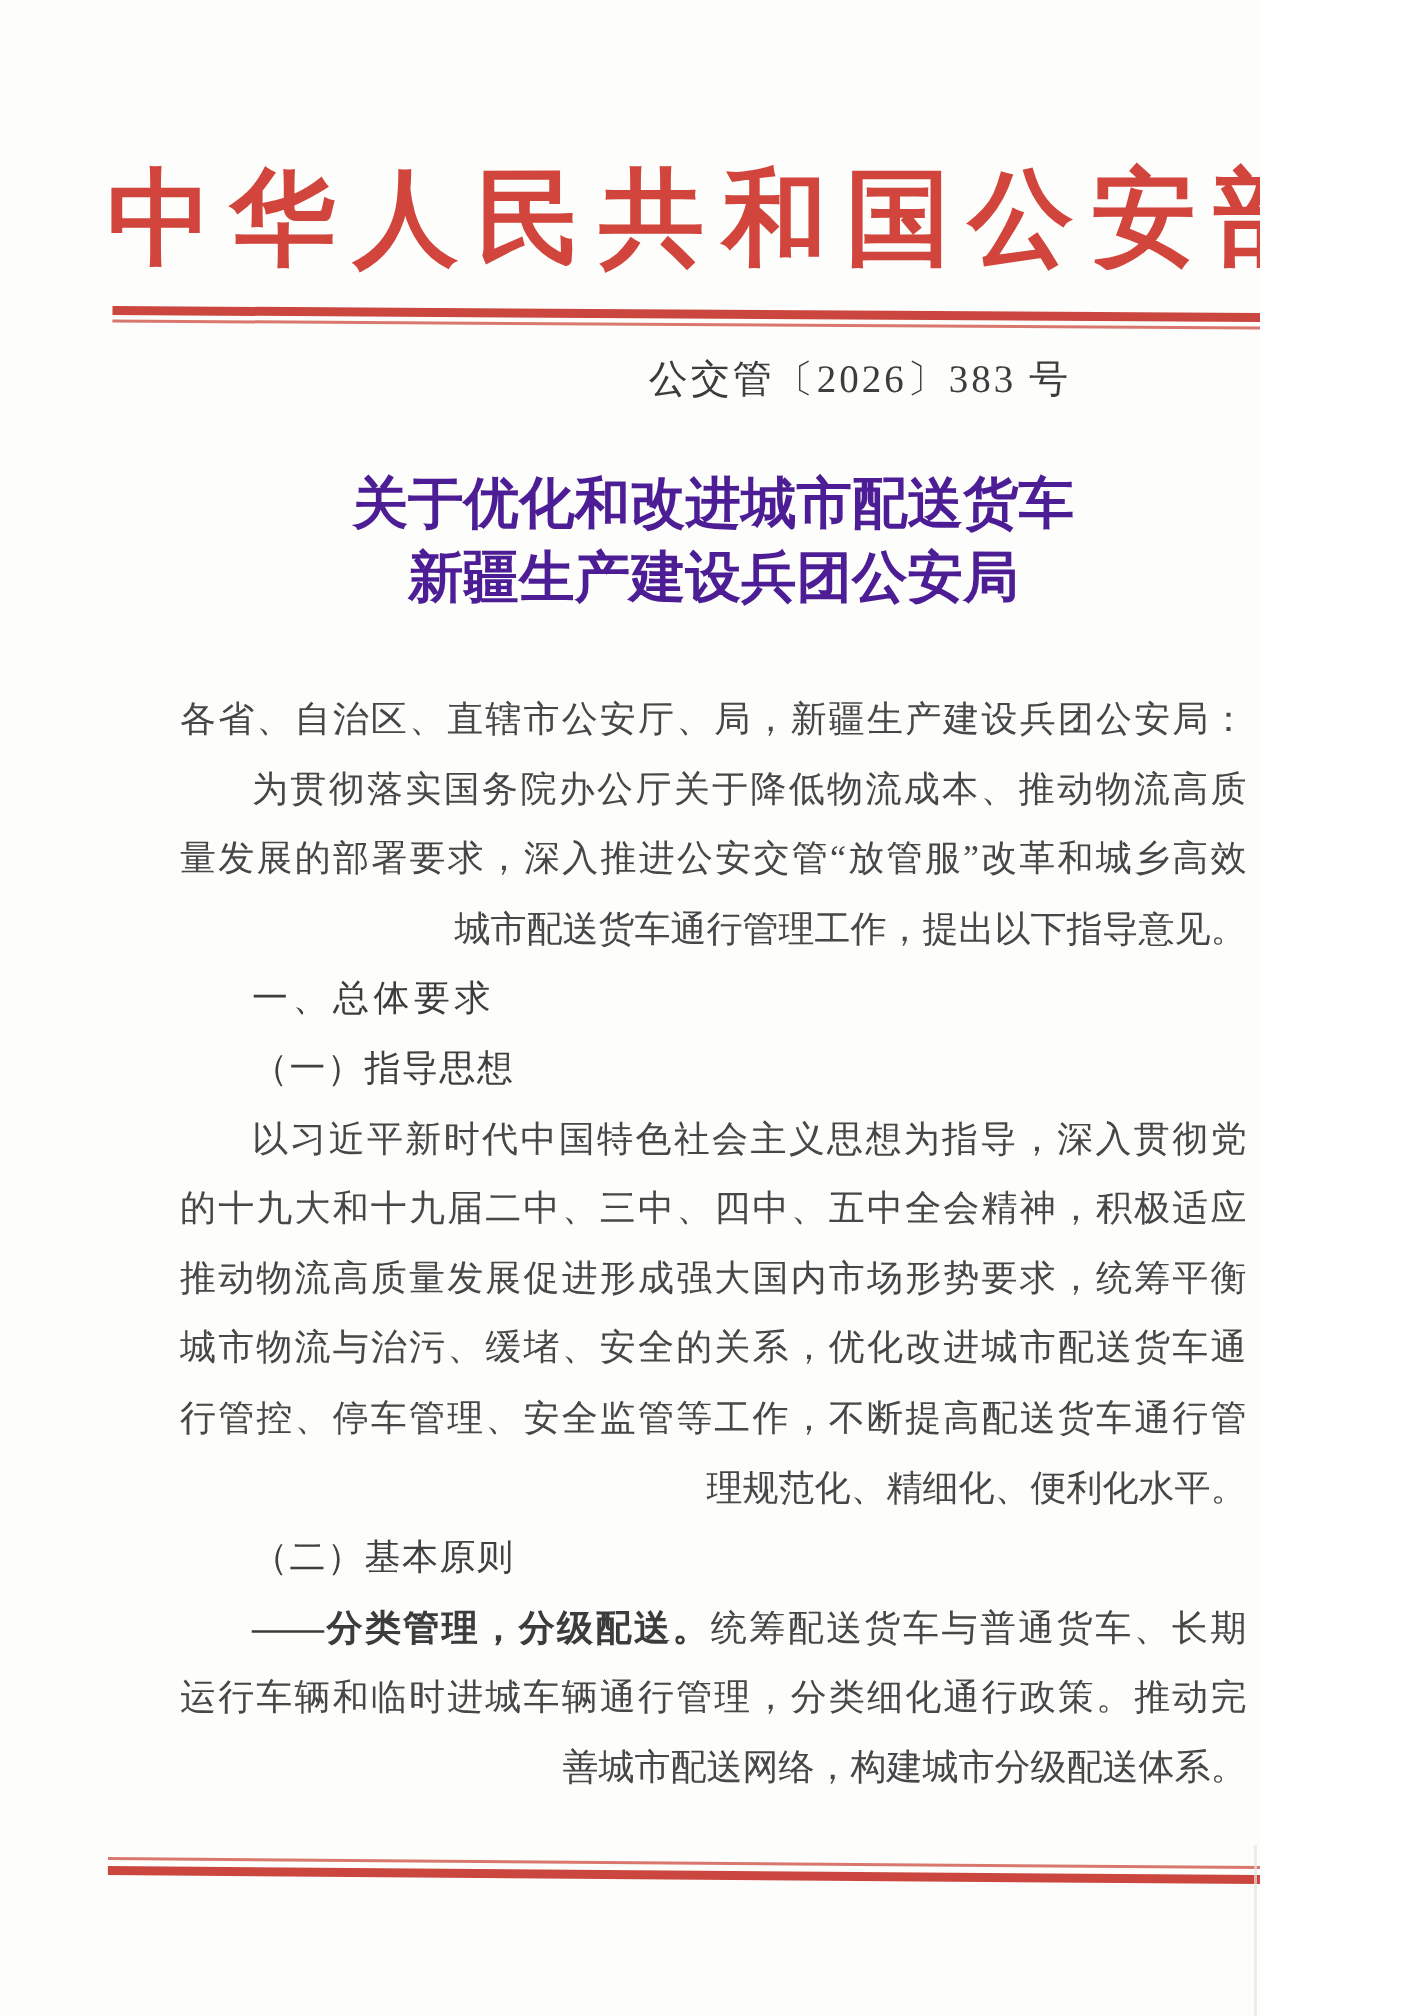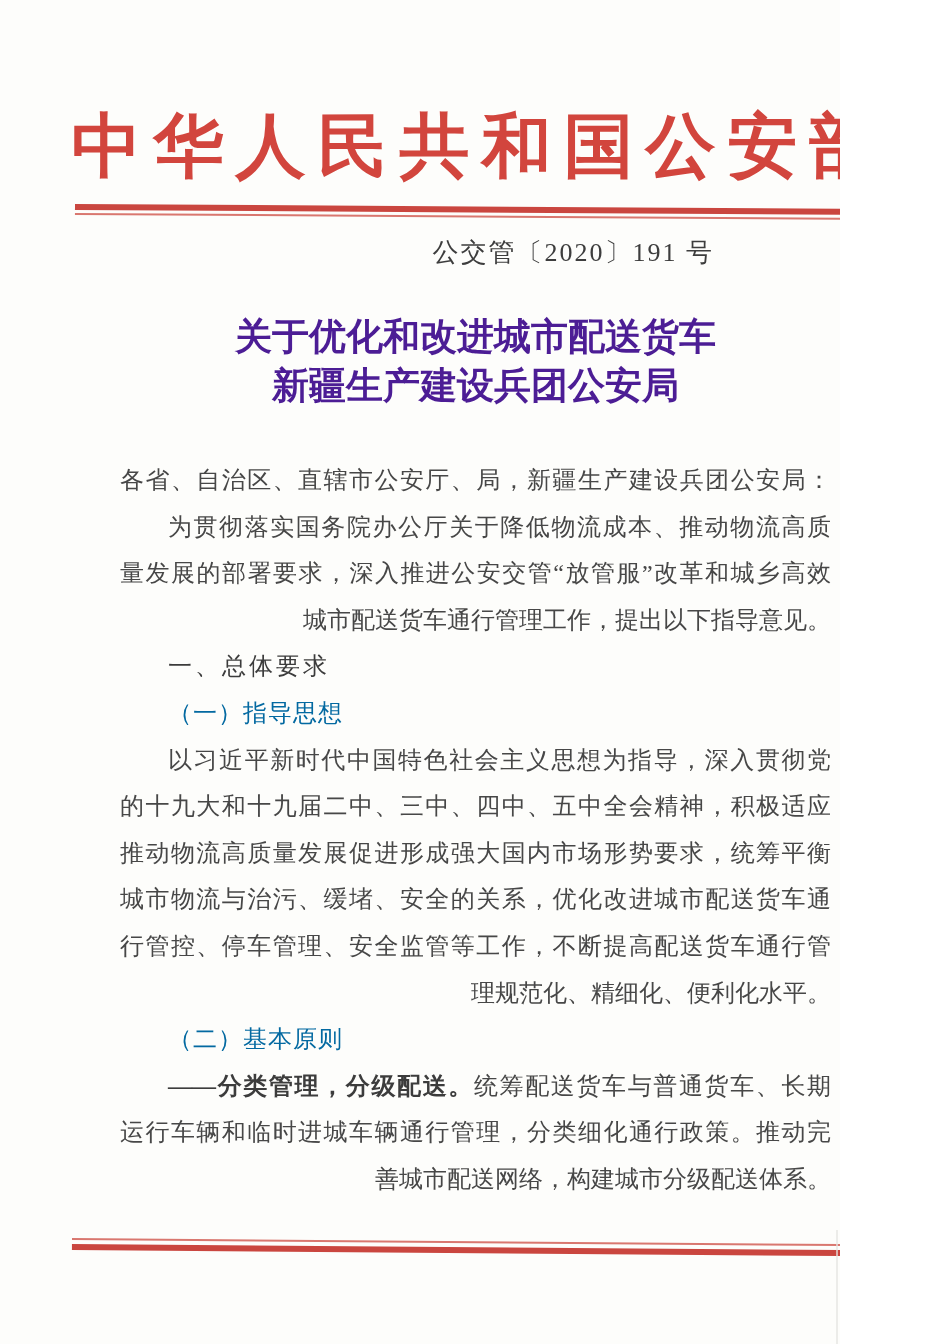--- a/index.html
+++ b/index.html
@@ -84,21 +84,21 @@
   }
   .jf   { text-align: justify; text-align-last: justify; white-space: normal; }
   .ind  { text-indent: 48px; }
   .end  { text-align: right; }
   .h-bold {
     font-family: "Liberation Sans", "DejaVu Sans", sans-serif;
     font-weight: normal;
     color: #3c3c3c;
     letter-spacing: 3px;
   }
-  .h-sub { color: #0369a1; letter-spacing: 1px; }
+  .h-sub { color: #404040; letter-spacing: 1px; }
   .lead-bold { font-weight: bold; color: #3c3c3c; margin-top: 23px; }
 
   .sep-bottom {
     position: absolute;
     left: 72px;
     top: 1238px;
     width: 787px;
     transform: rotate(0.45deg);
     transform-origin: left top;
   }
@@ -135,21 +135,21 @@
   <div class="smudge"></div>
 
   <div class="letterhead">中华人民共和国公安部</div>
 
   <div class="sep-top">
     <div class="thick"></div>
     <div class="gap"></div>
     <div class="thin"></div>
   </div>
 
-  <div class="doc-number">公交管〔2020〕191 号</div>
+  <div class="doc-number">公交管〔2026〕383 号</div>
 
   <div class="doc-title">
     <div>关于优化和改进城市配送货车</div>
     <div>新疆生产建设兵团公安局</div>
   </div>
 
   <div class="body-text">
     <div class="bline jf">各省、自治区、直辖市公安厅、局，新疆生产建设兵团公安局：</div>
     <div class="bline jf ind">为贯彻落实国务院办公厅关于降低物流成本、推动物流高质</div>
     <div class="bline jf">量发展的部署要求，深入推进公安交管“放管服”改革和城乡高效</div>

